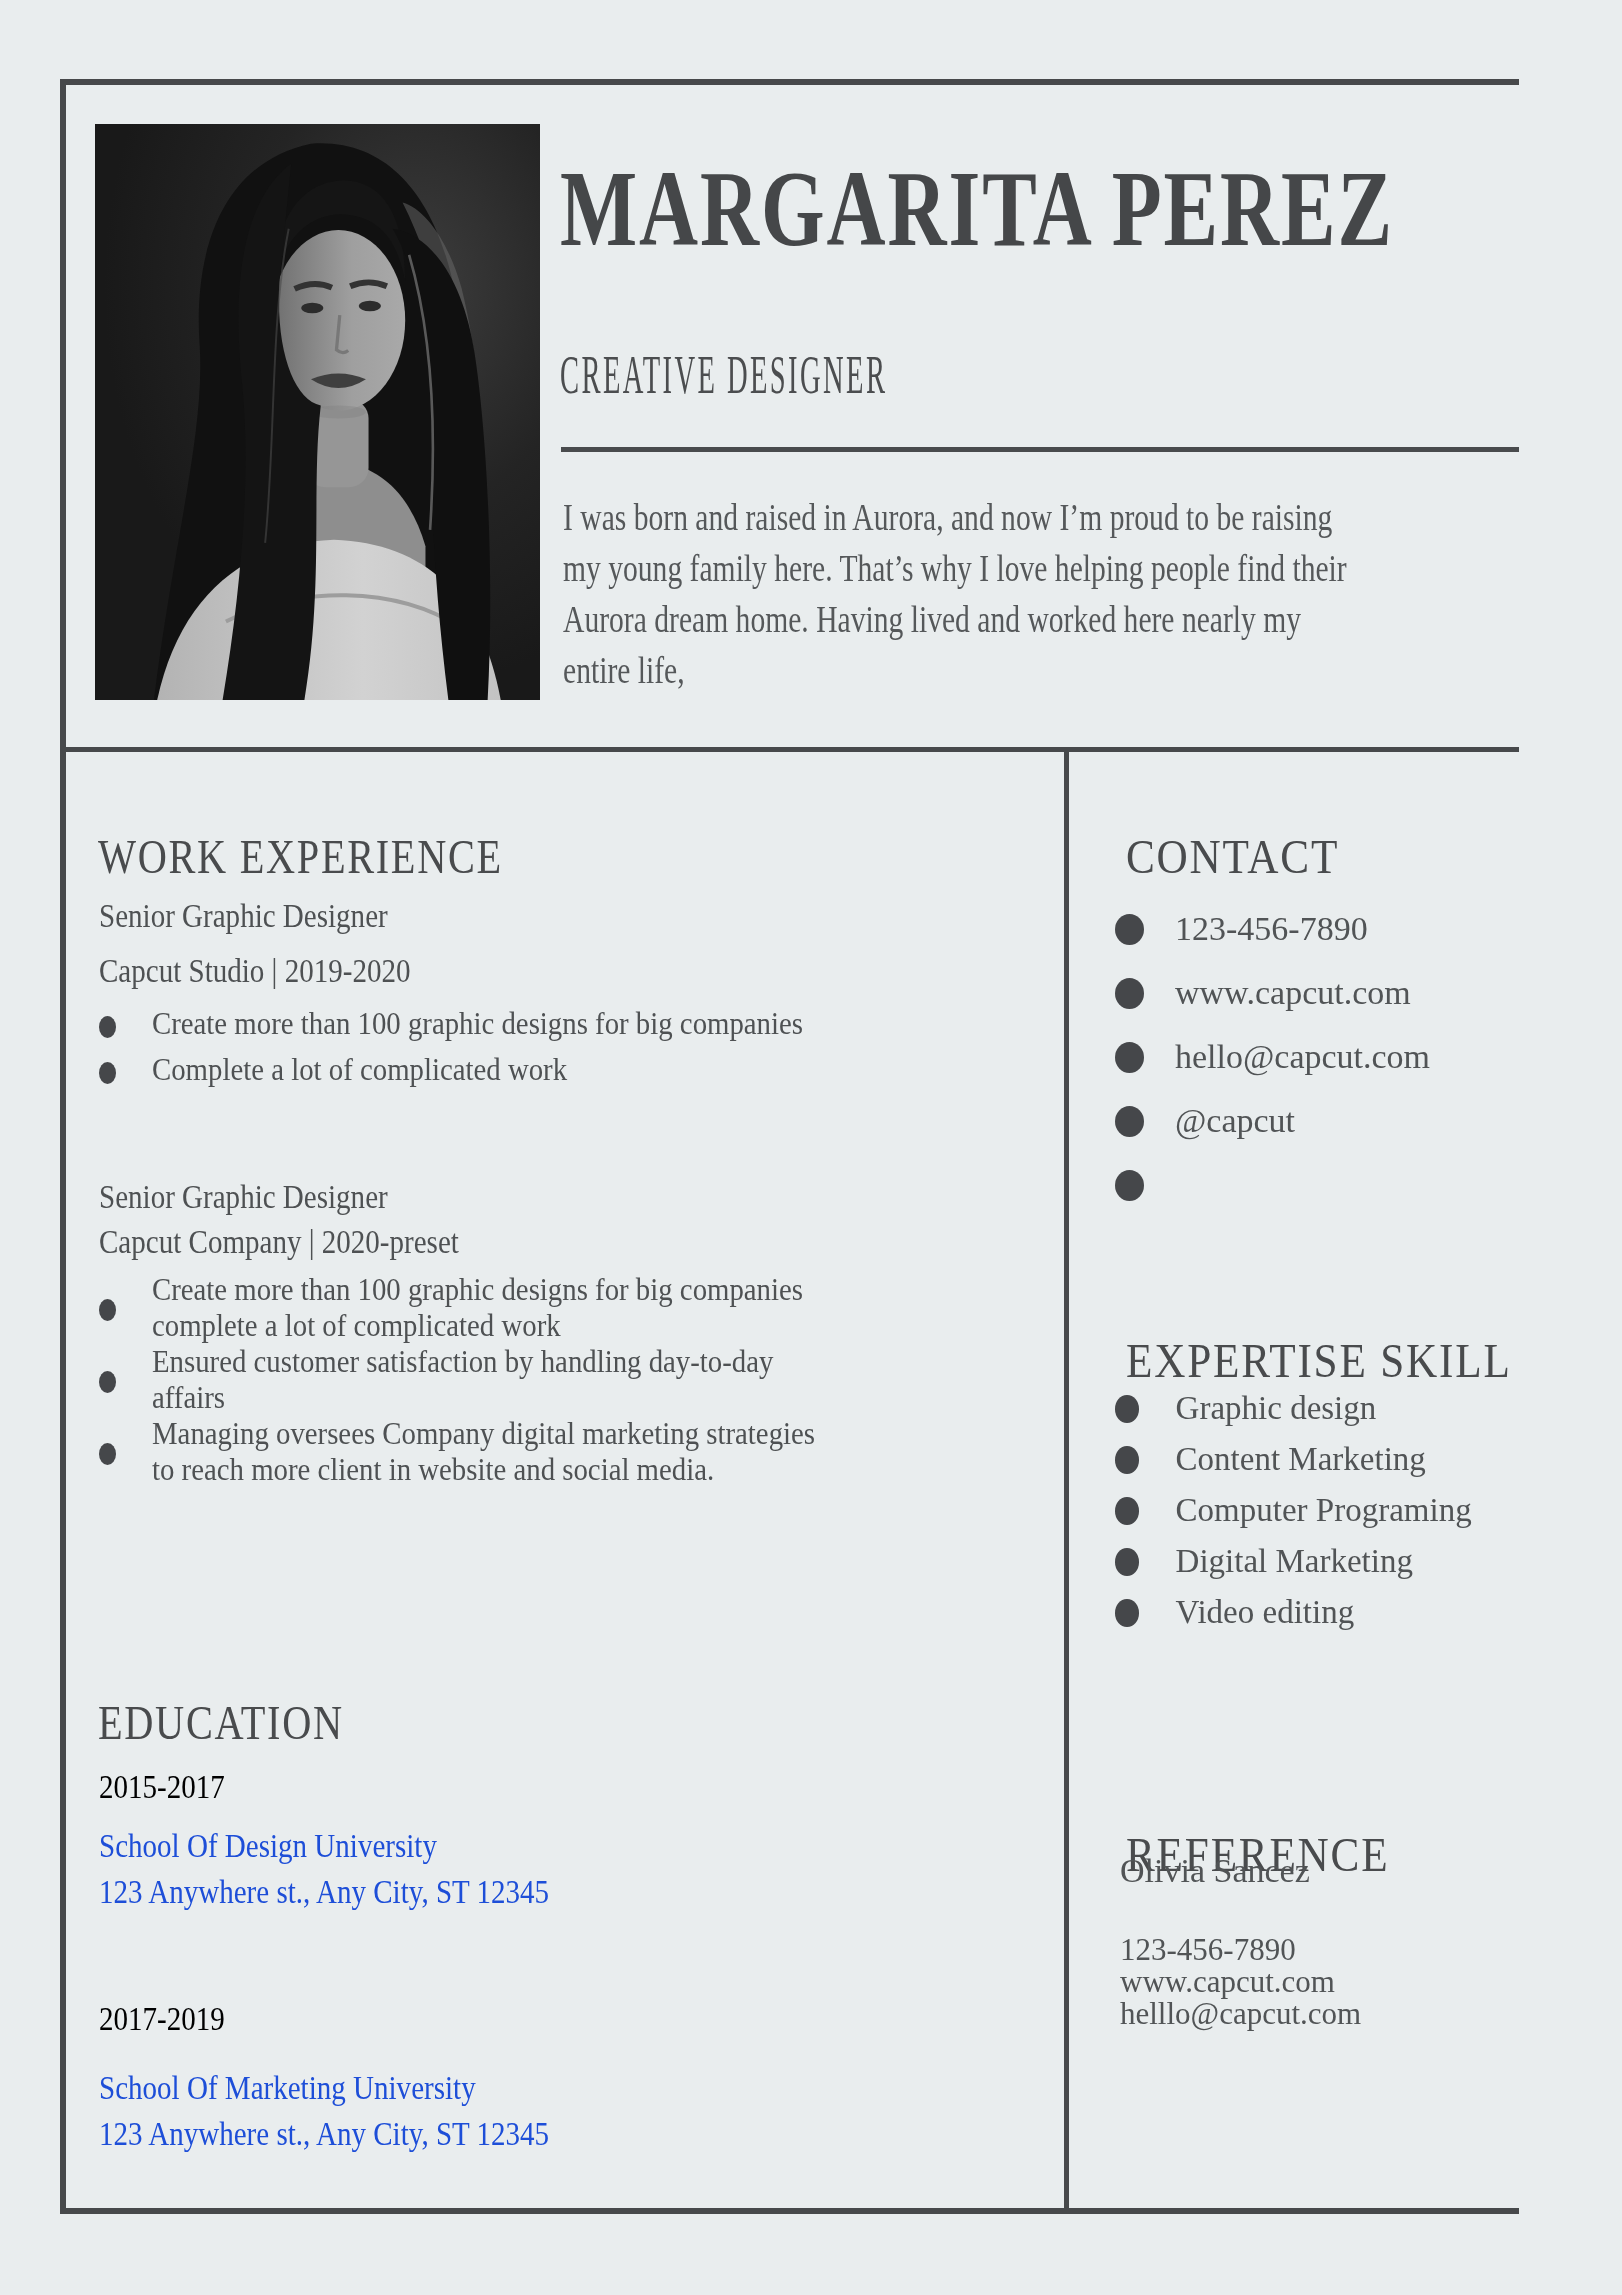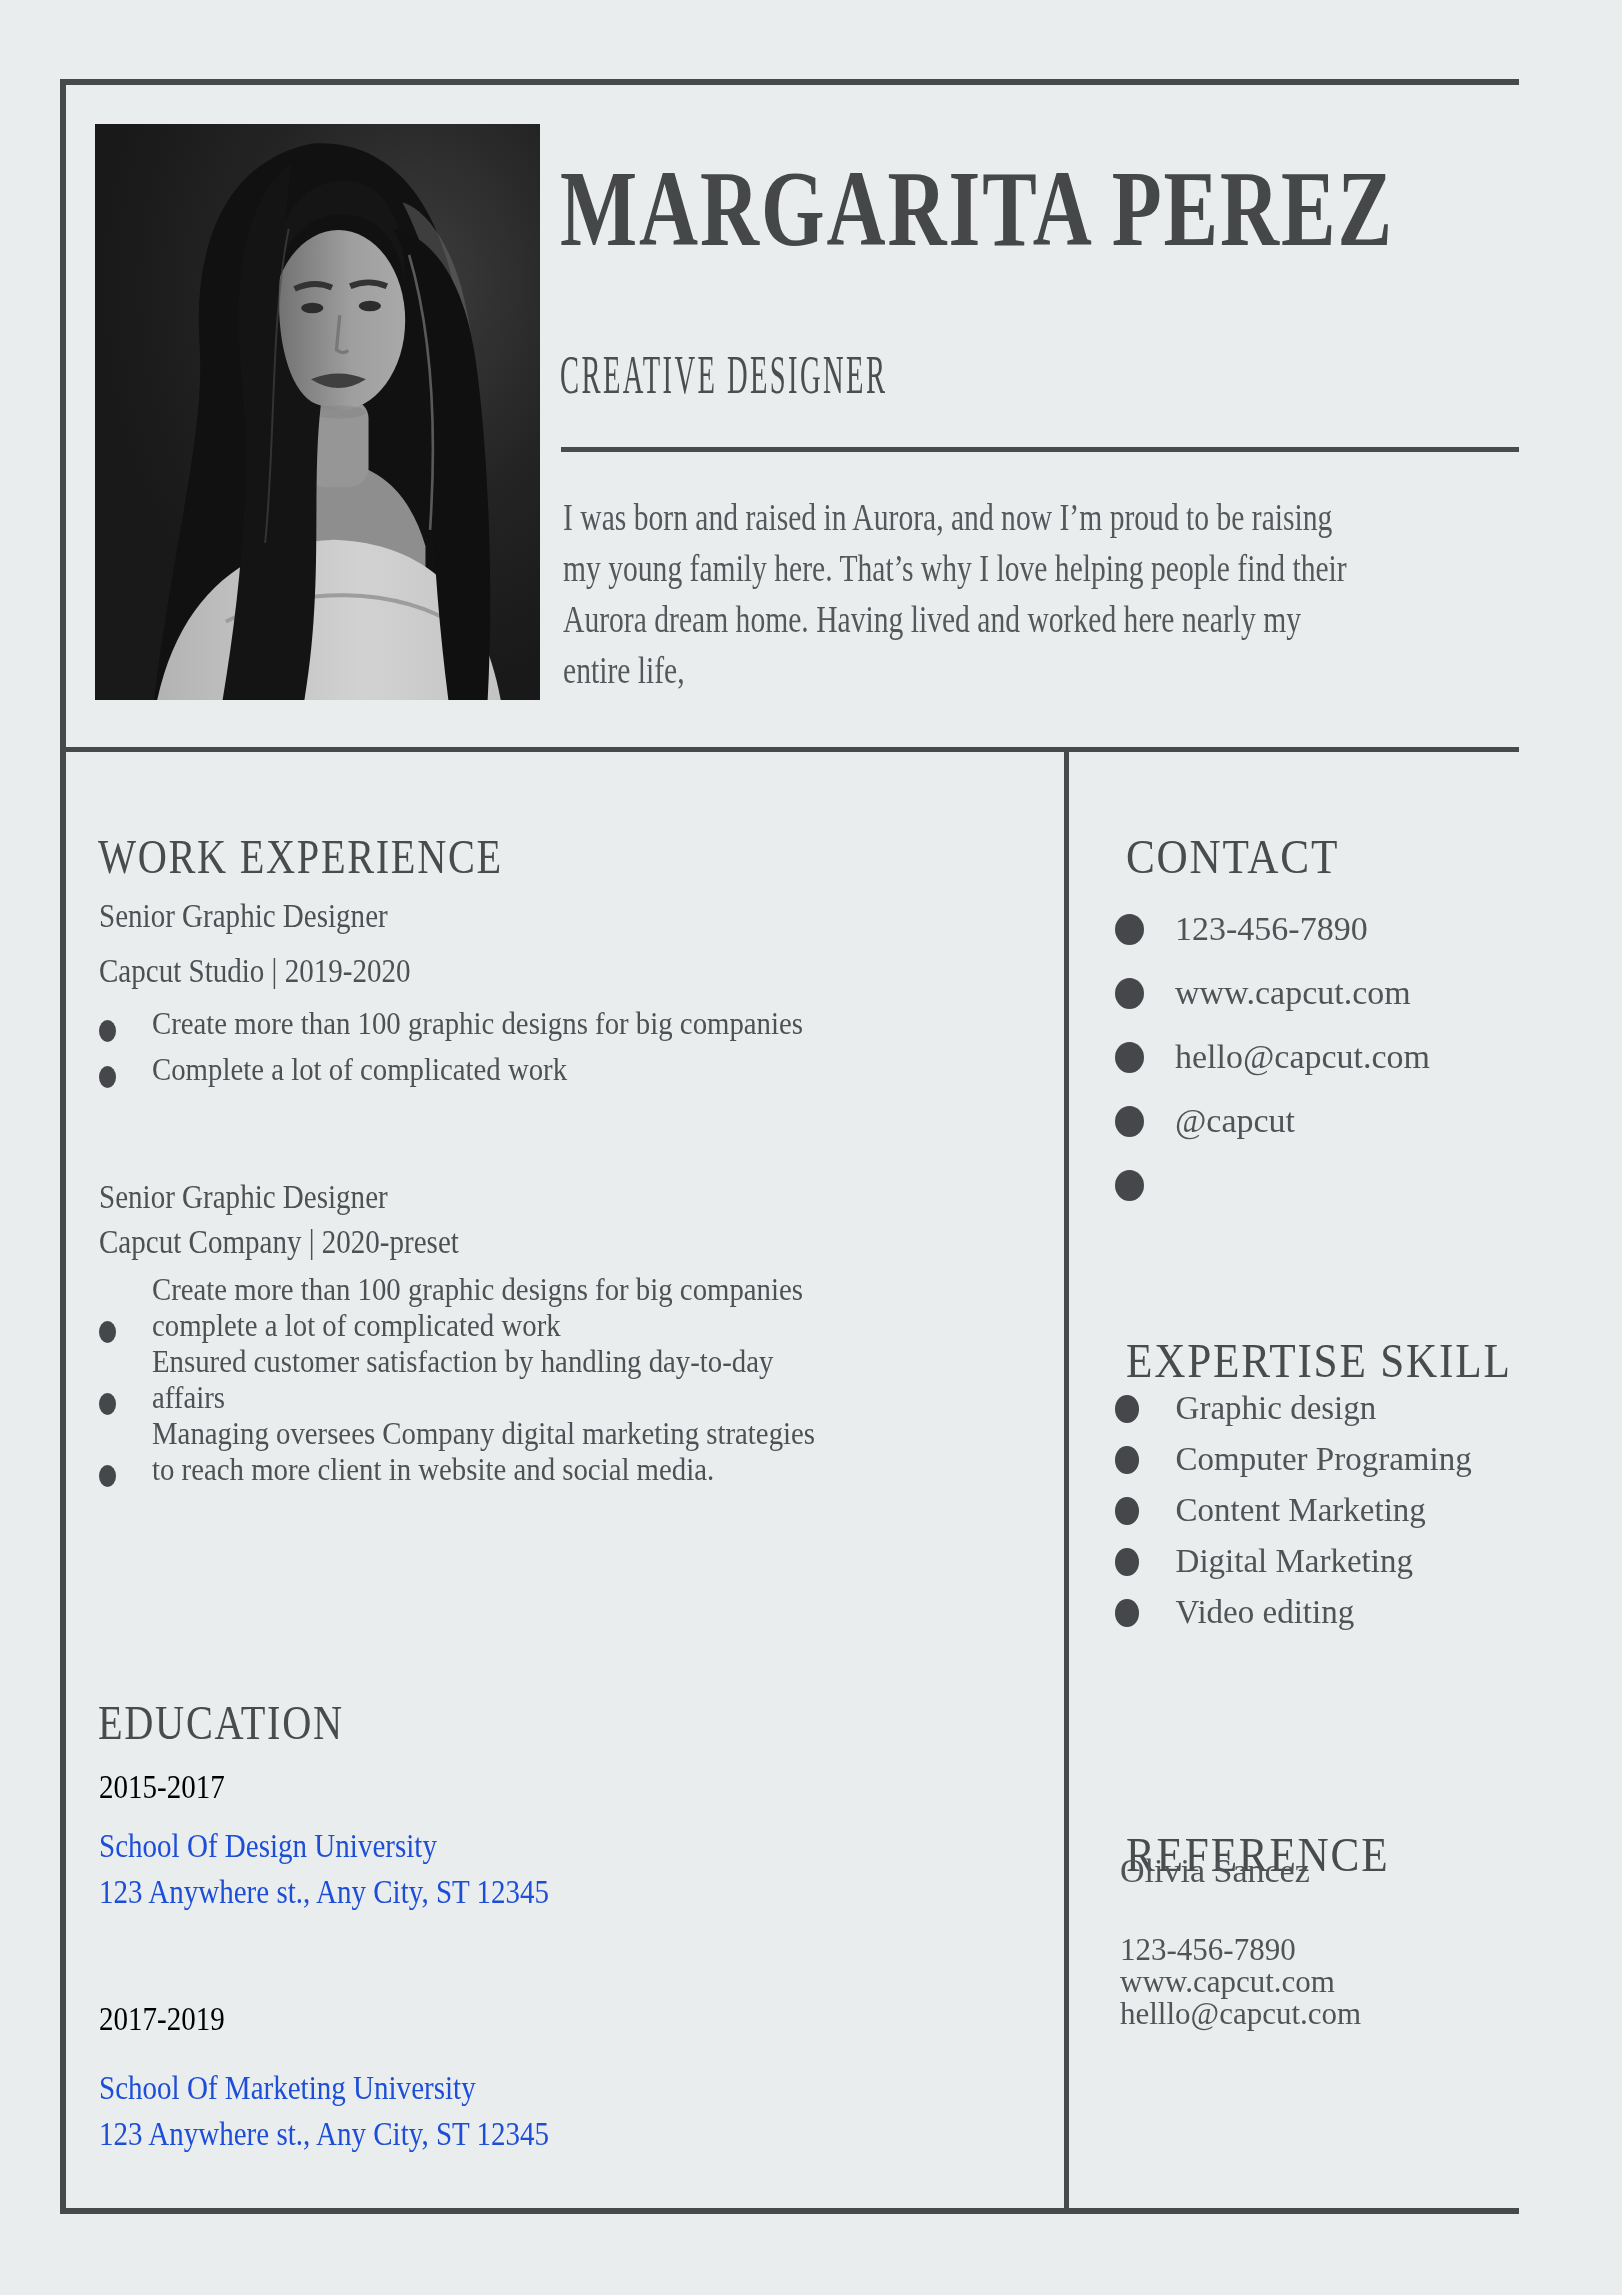--- a/index.html
+++ b/index.html
@@ -21,21 +21,21 @@
   .ledu{left:98px;top:1667px;}
   .rcontact{left:1126px;top:801px;}
   .rskill{left:1126px;top:1305px;}
   .rref{left:1126px;top:1799px;}
   .ltext{font-size:33px;color:#4e5153;line-height:1.15;width:982px;}
   .j1t{left:99px;top:898px;} .j1c{left:99px;top:953px;}
   .j2t{left:99px;top:1179px;} .j2c{left:99px;top:1224px;}
   .blist{left:99px;width:1021px;display:flex;flex-direction:column;}
   .b1{top:1005px;} .b1 .lrow{margin-bottom:9.2px;}
   .b2{top:1271px;}
-  .lrow{display:flex;align-items:flex-end;}
+  .lrow{display:flex;align-items:center;}
   .ldot{flex:0 0 auto;width:17px;height:22px;border-radius:50%;background:#45474a;margin:6.5px 36px 0 0;}
   .lrow .btxt{font-size:32px;line-height:36px;color:#4e5153;width:1021px;}
   .b1 .btxt{line-height:37px;}
   .eyears{font-size:33px;color:#53565	8;line-height:1;}
   .e1y{left:99px;top:1771px;} .e2y{left:99px;top:2003px;}
   .elines{font-size:33px;color:#1d4ed8;line-height:46px;width:982px;}
   .e1l{left:99px;top:1823px;} .e2l{left:99px;top:2065px;}
   .clist{left:1115px;top:910px;width:432px;display:flex;flex-direction:column;gap:26px;}
   .crow{display:flex;align-items:flex-start;}
   .cdot{flex:0 0 auto;width:29px;height:31px;border-radius:50%;background:#45474a;margin:3.9px 31px 0 0;}
@@ -215,25 +215,25 @@
   <div class="abs rskill h1">
     <span class="cx s9">EXPERTISE SKILL</span>
   </div>
   <div class="abs slist">
     <div class="crow">
       <span class="sdot"></span>
       <div class="stxt">Graphic design</div>
     </div>
     <div class="crow">
       <span class="sdot"></span>
+      <div class="stxt">Content Marketing</div>
+    </div>
+    <div class="crow">
+      <span class="sdot"></span>
       <div class="stxt">Computer Programing</div>
-    </div>
-    <div class="crow">
-      <span class="sdot"></span>
-      <div class="stxt">Content Marketing</div>
     </div>
     <div class="crow">
       <span class="sdot"></span>
       <div class="stxt">Digital Marketing</div>
     </div>
     <div class="crow">
       <span class="sdot"></span>
       <div class="stxt">Video editing</div>
     </div>
   </div>

